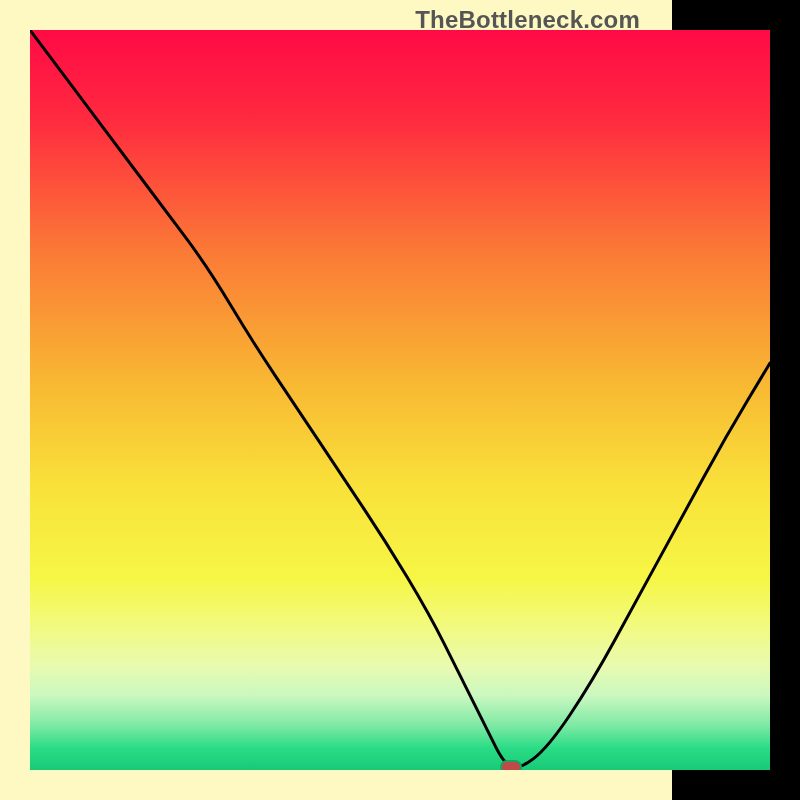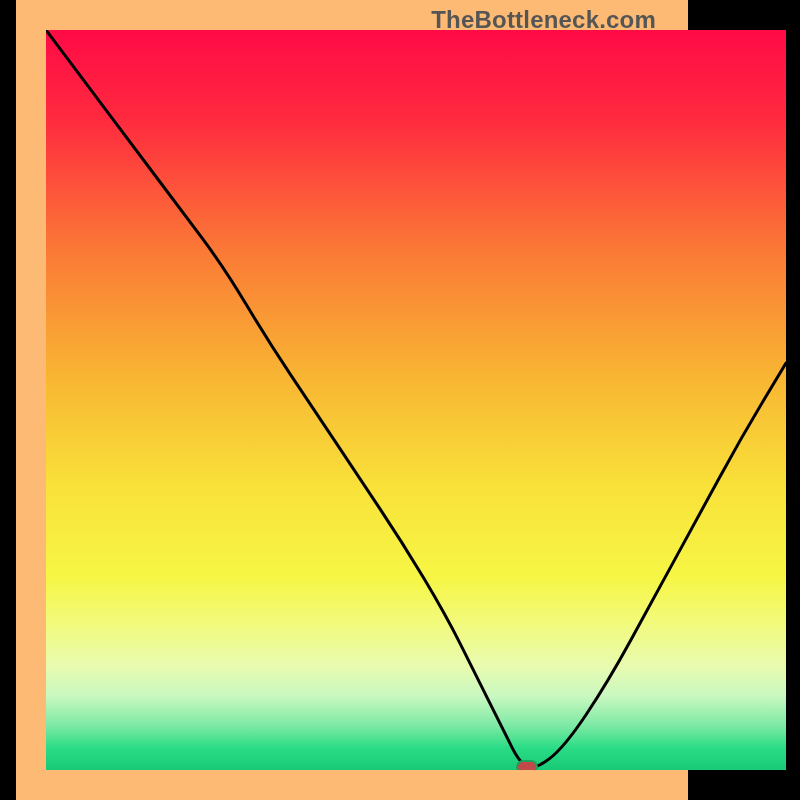--- a/index.html
+++ b/index.html
@@ -8,22 +8,21 @@
     width: 800px;
     height: 800px;
     background: #000;
     font-family: Arial, Helvetica, sans-serif;
     overflow: hidden;
   }
   .frame {
     position: absolute;
     left: 0; top: 0;
     width: 672px; height: 800px;
-    background: #fdba74;
-    margin-left: 16px;
+    background: #fef9c3;
   }
   .plot-area {
     position: absolute;
     left: 30px;
     top: 30px;
     width: 740px;
     height: 740px;
     overflow: hidden;
   }
   .watermark {

